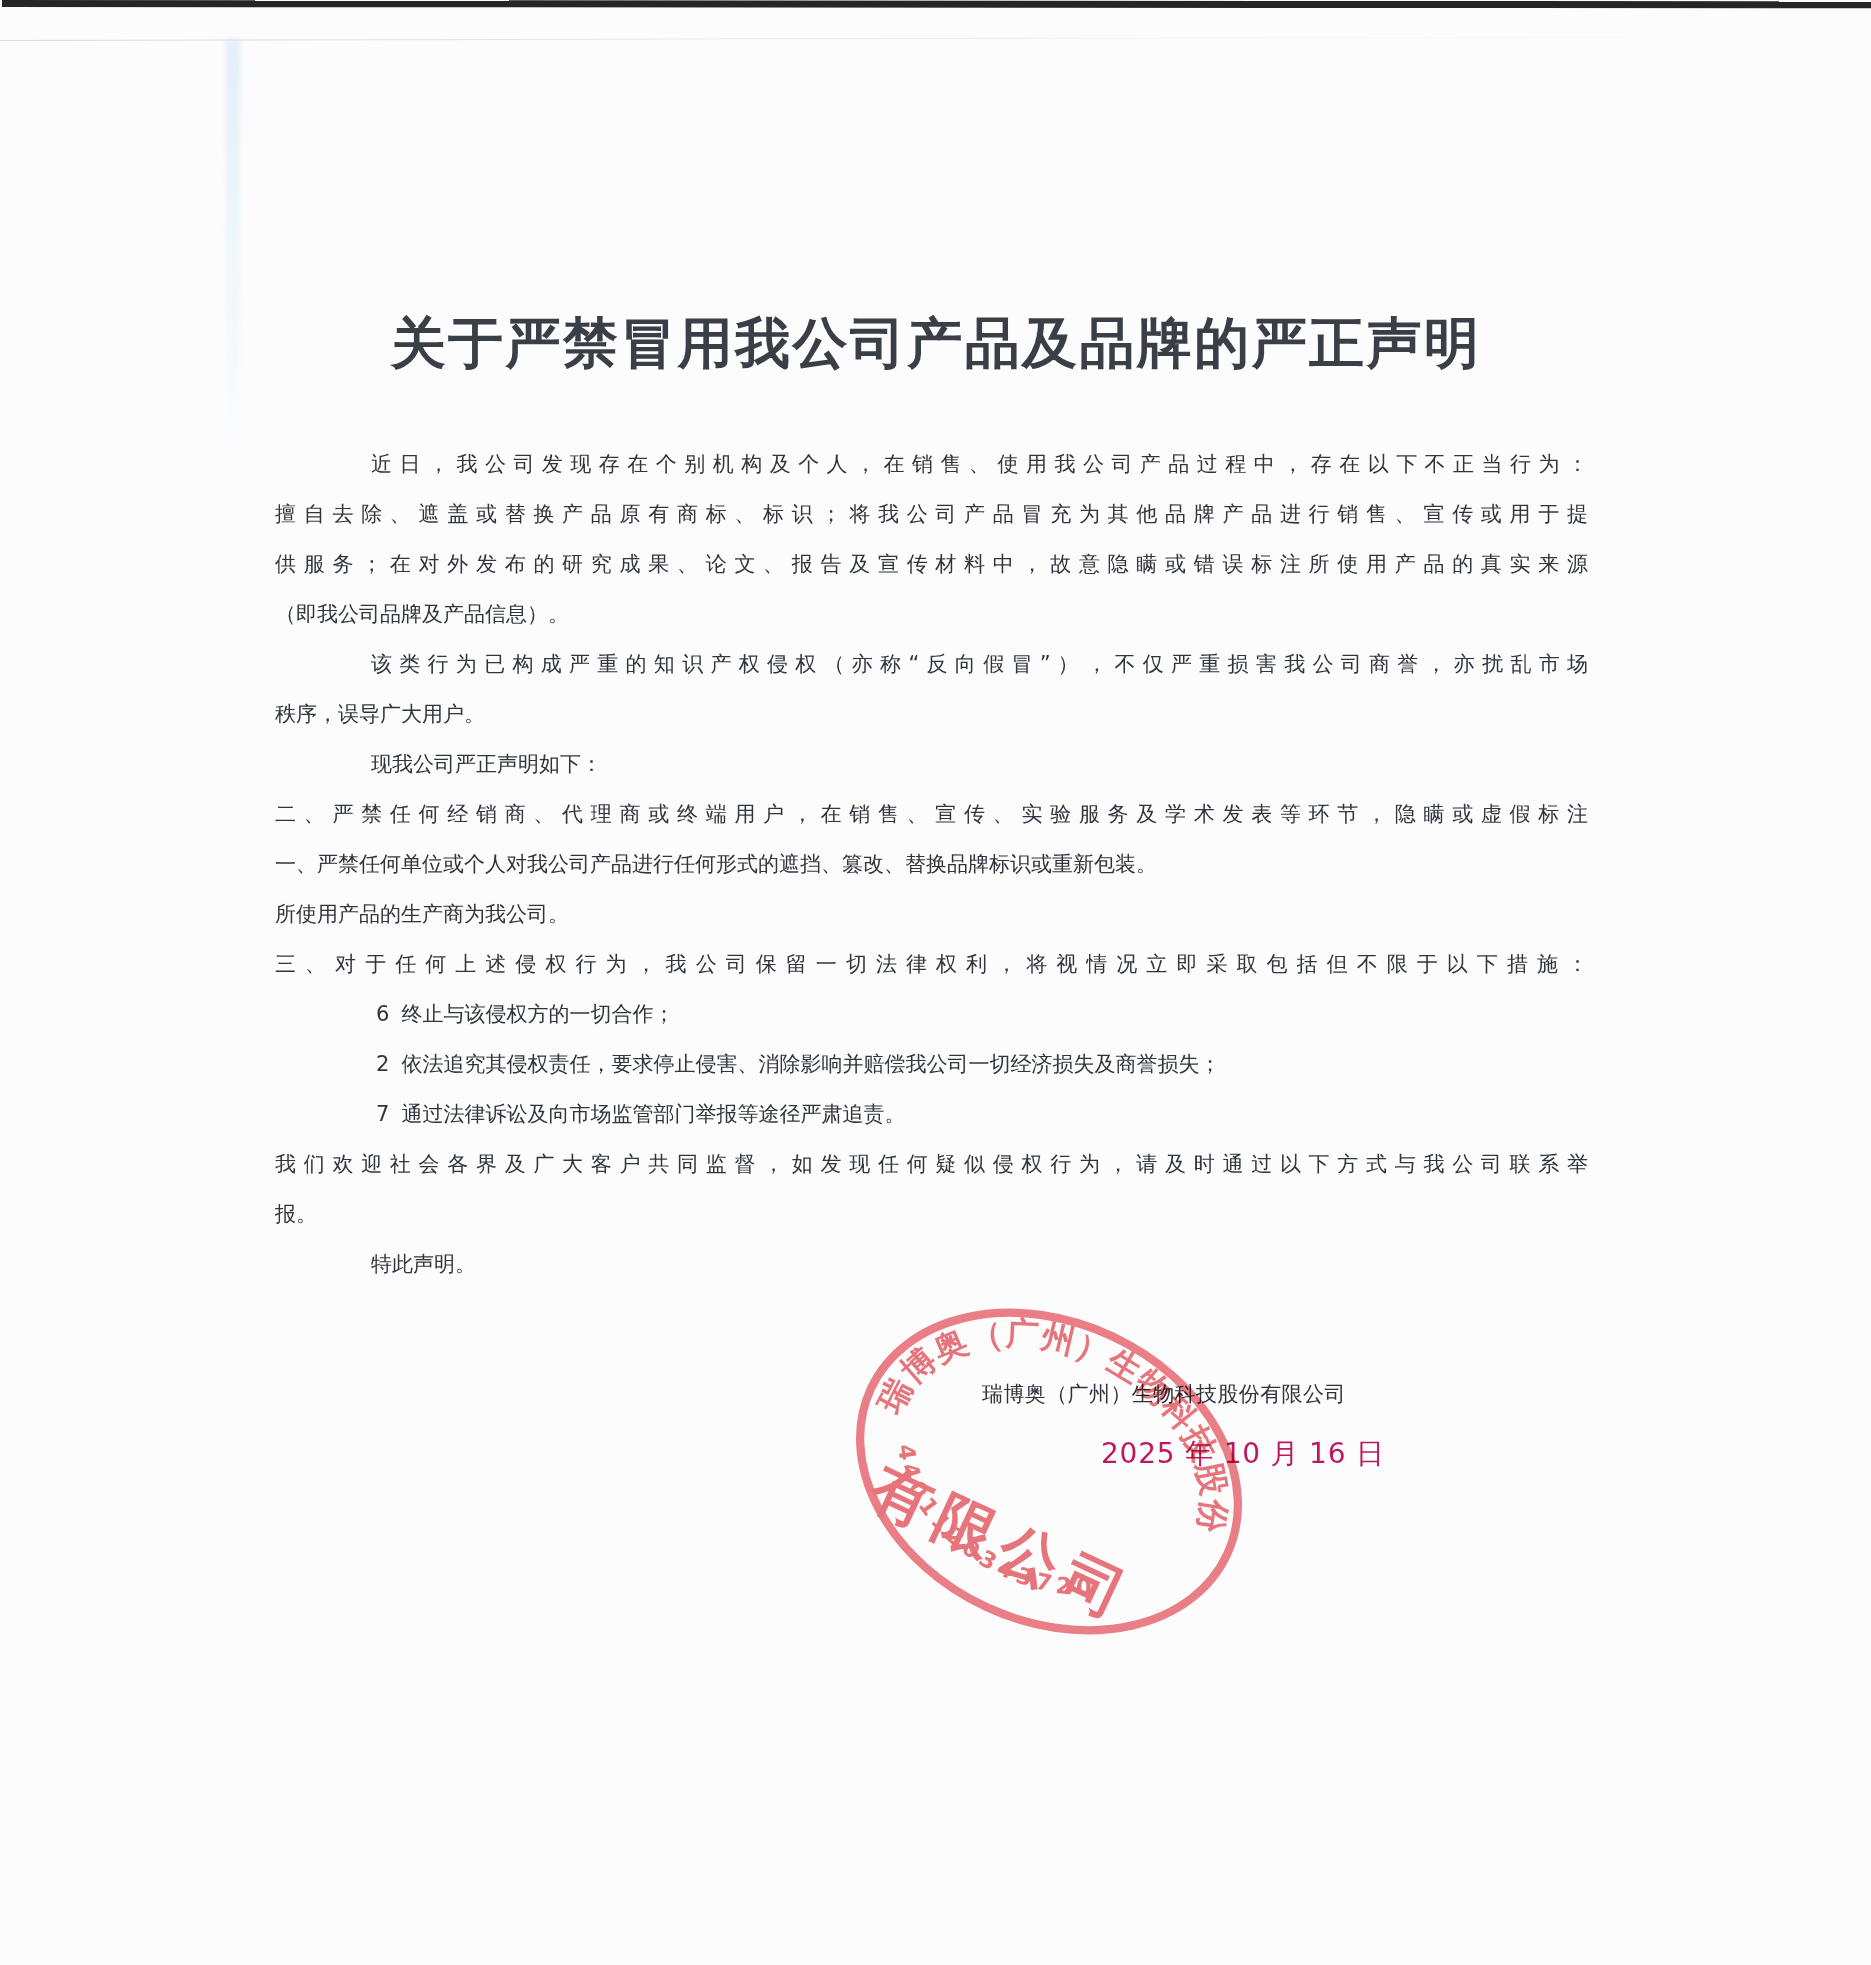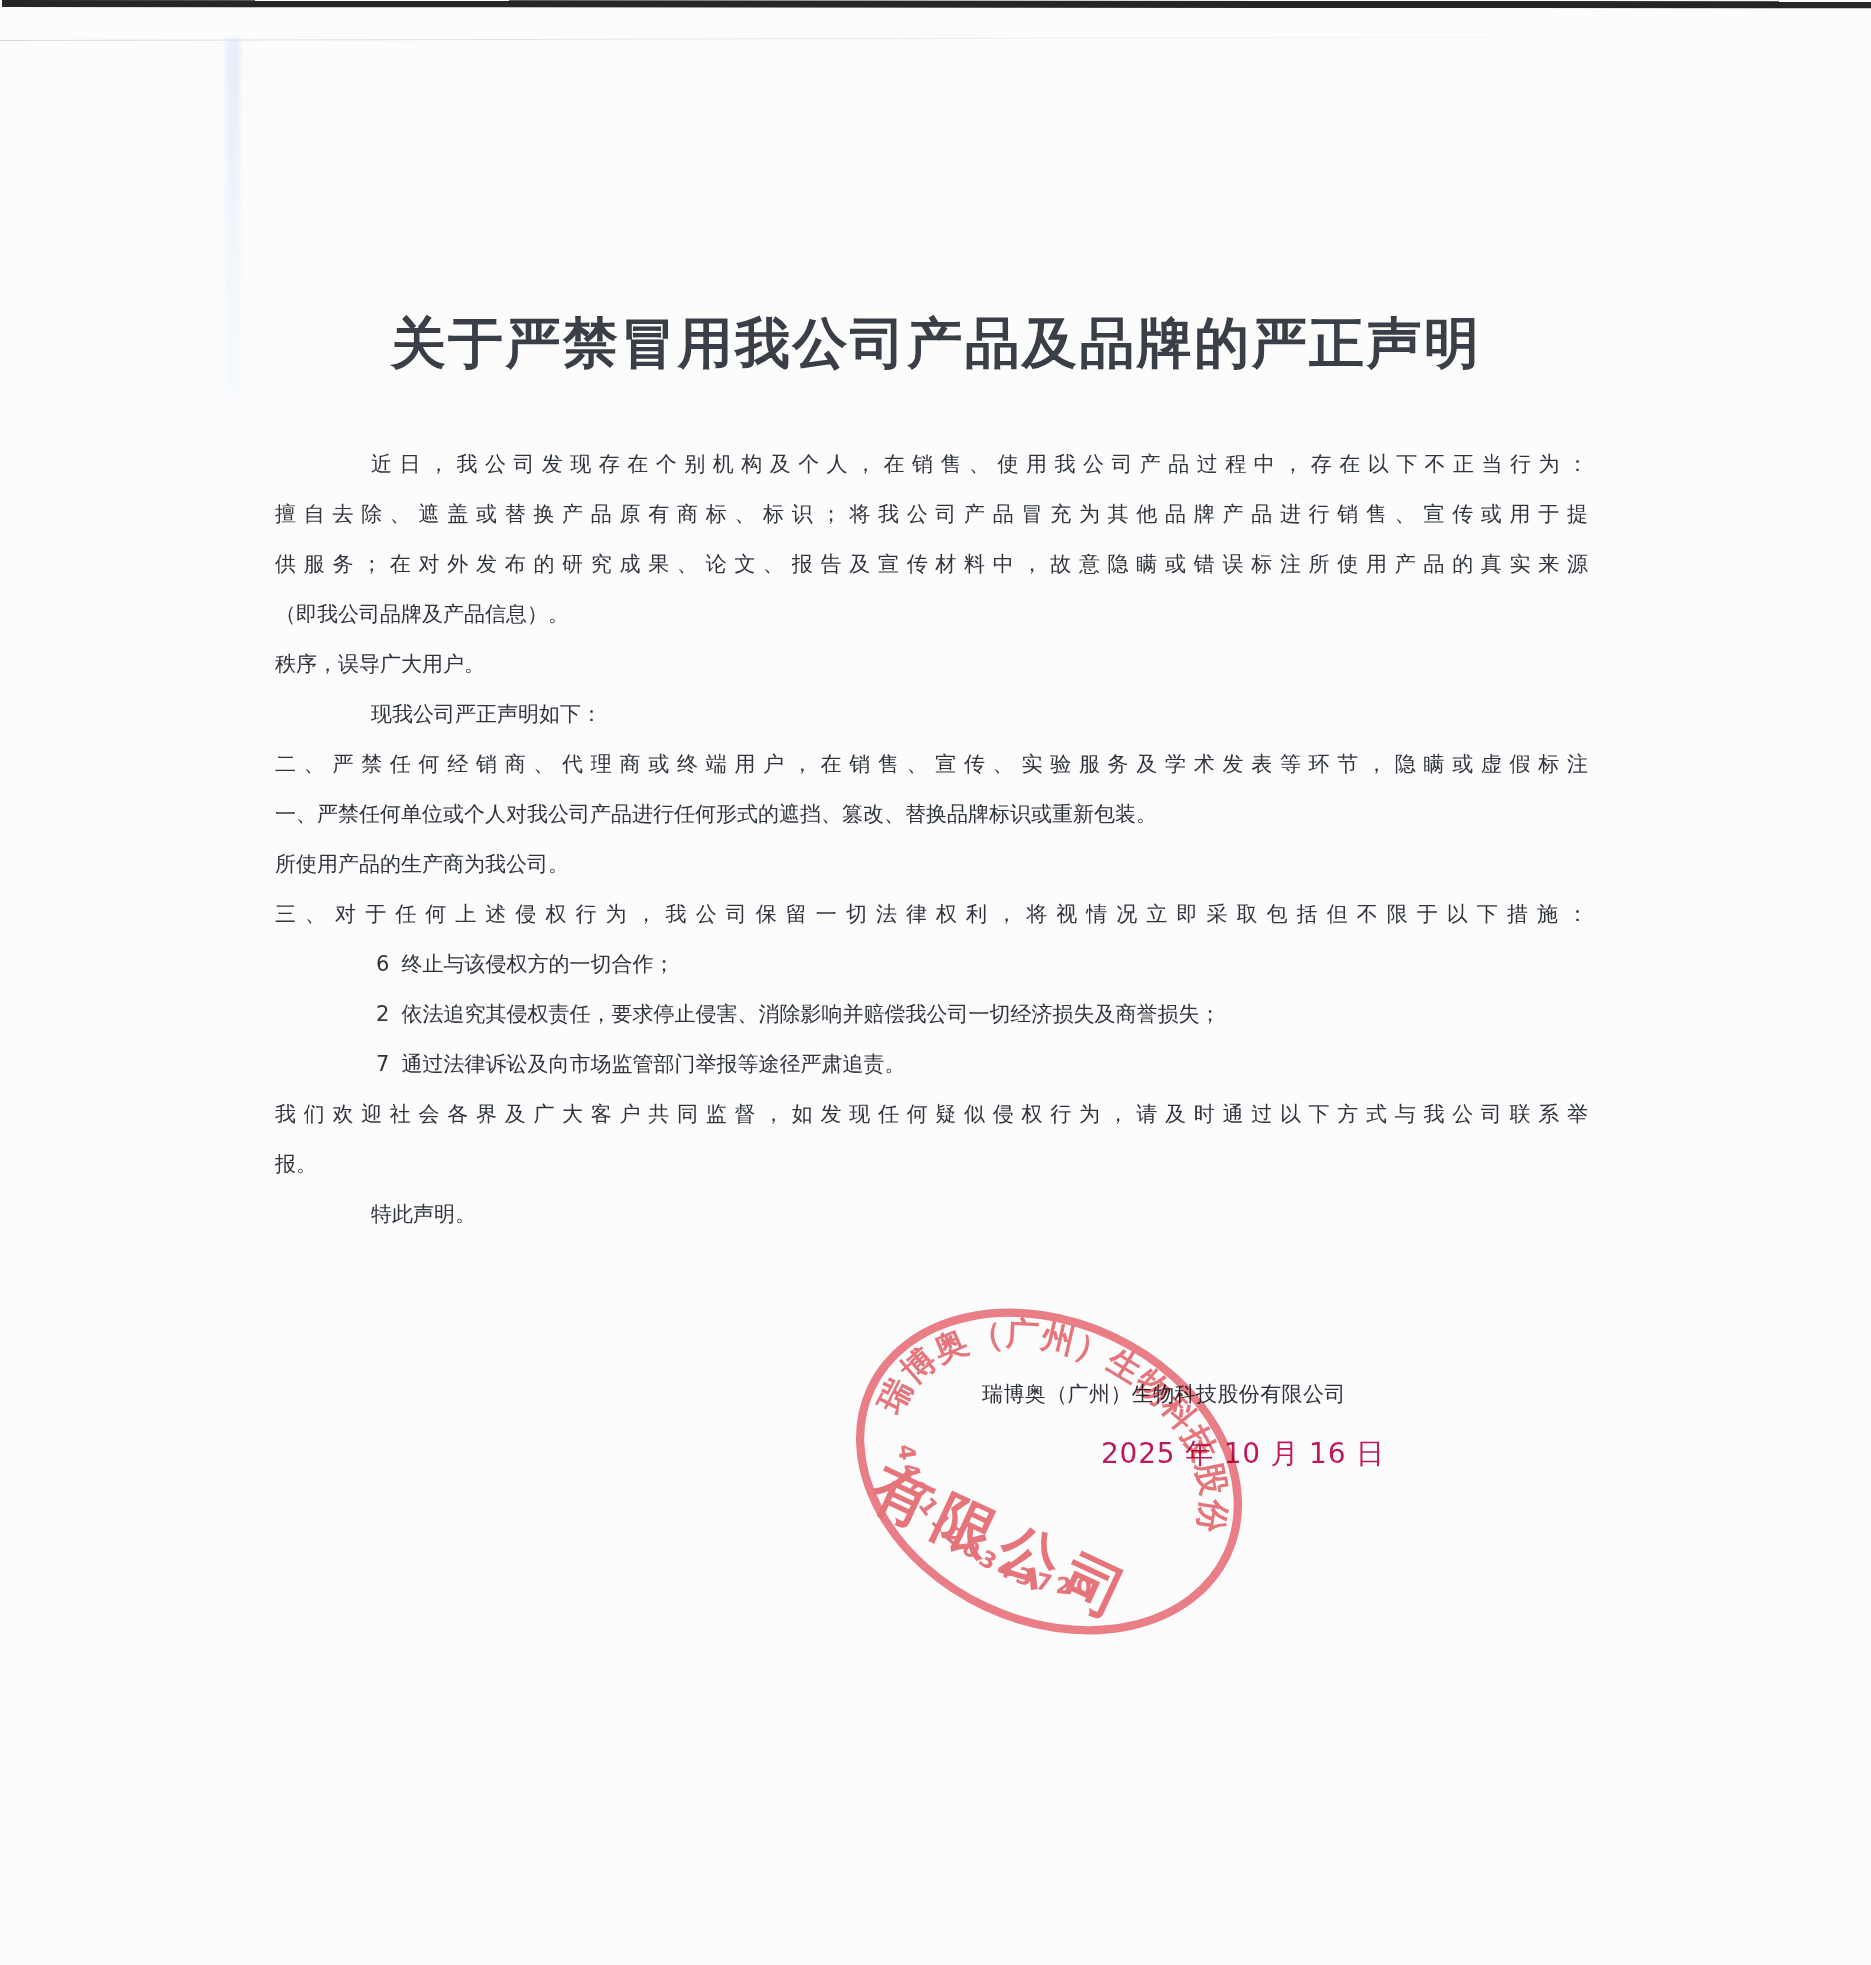--- a/index.html
+++ b/index.html
@@ -58,20 +58,21 @@
 <div class="crease"></div>
 <div class="vstreak"></div>
 
 <div class="doc-title">关于严禁冒用我公司产品及品牌的严正声明</div>
 
 <div id="body-lines">
     <div class="line indent justify">近日，我公司发现存在个别机构及个人，在销售、使用我公司产品过程中，存在以下不正当行为：</div>
     <div class="line justify">擅自去除、遮盖或替换产品原有商标、标识；将我公司产品冒充为其他品牌产品进行销售、宣传或用于提</div>
     <div class="line justify">供服务；在对外发布的研究成果、论文、报告及宣传材料中，故意隐瞒或错误标注所使用产品的真实来源</div>
     <div class="line">（即我公司品牌及产品信息）。</div>
+    <div class="line indent justify">该类行为已构成严重的知识产权侵权（亦称“反向假冒”），不仅严重损害我公司商誉，亦扰乱市场</div>
     <div class="line">秩序，误导广大用户。</div>
     <div class="line indent">现我公司严正声明如下：</div>
     <div class="line justify">二、严禁任何经销商、代理商或终端用户，在销售、宣传、实验服务及学术发表等环节，隐瞒或虚假标注</div>
     <div class="line">一、严禁任何单位或个人对我公司产品进行任何形式的遮挡、篡改、替换品牌标识或重新包装。</div>
     <div class="line">所使用产品的生产商为我公司。</div>
     <div class="line justify">三、对于任何上述侵权行为，我公司保留一切法律权利，将视情况立即采取包括但不限于以下措施：</div>
     <div class="line sub">6 终止与该侵权方的一切合作；</div>
     <div class="line sub">2 依法追究其侵权责任，要求停止侵害、消除影响并赔偿我公司一切经济损失及商誉损失；</div>
     <div class="line sub">7 通过法律诉讼及向市场监管部门举报等途径严肃追责。</div>
     <div class="line justify">我们欢迎社会各界及广大客户共同监督，如发现任何疑似侵权行为，请及时通过以下方式与我公司联系举</div>

